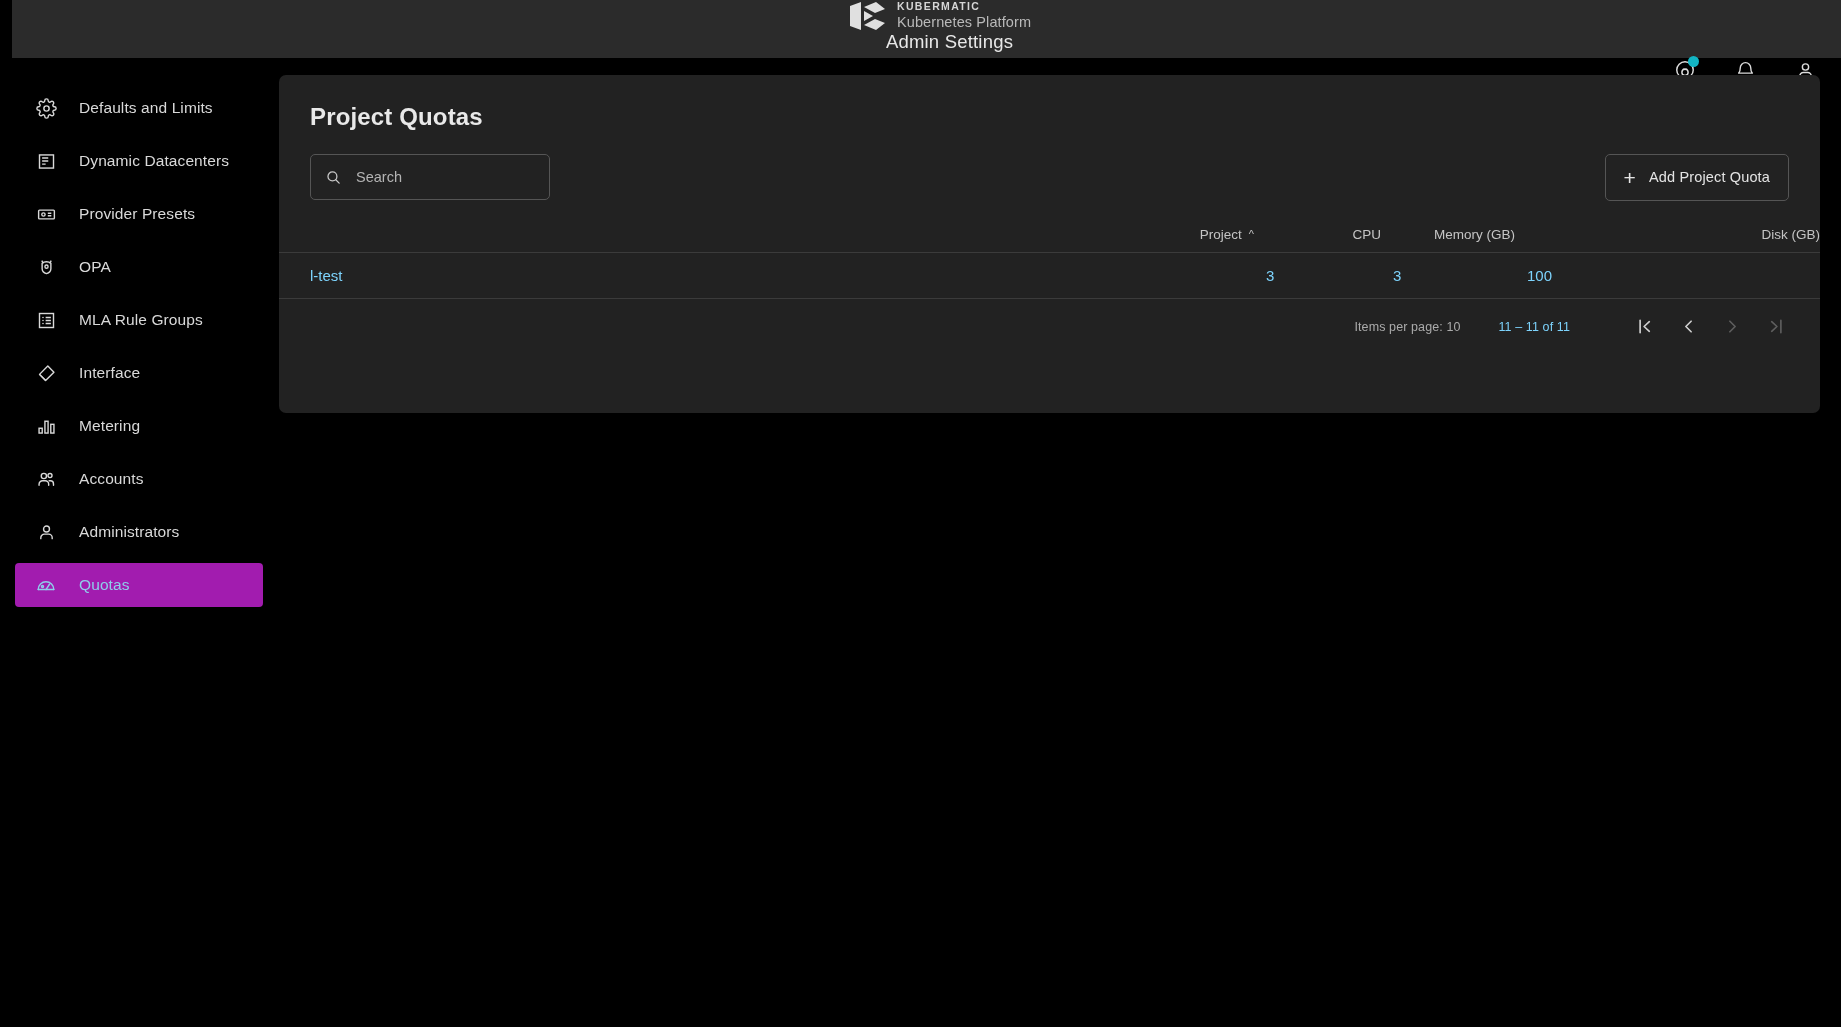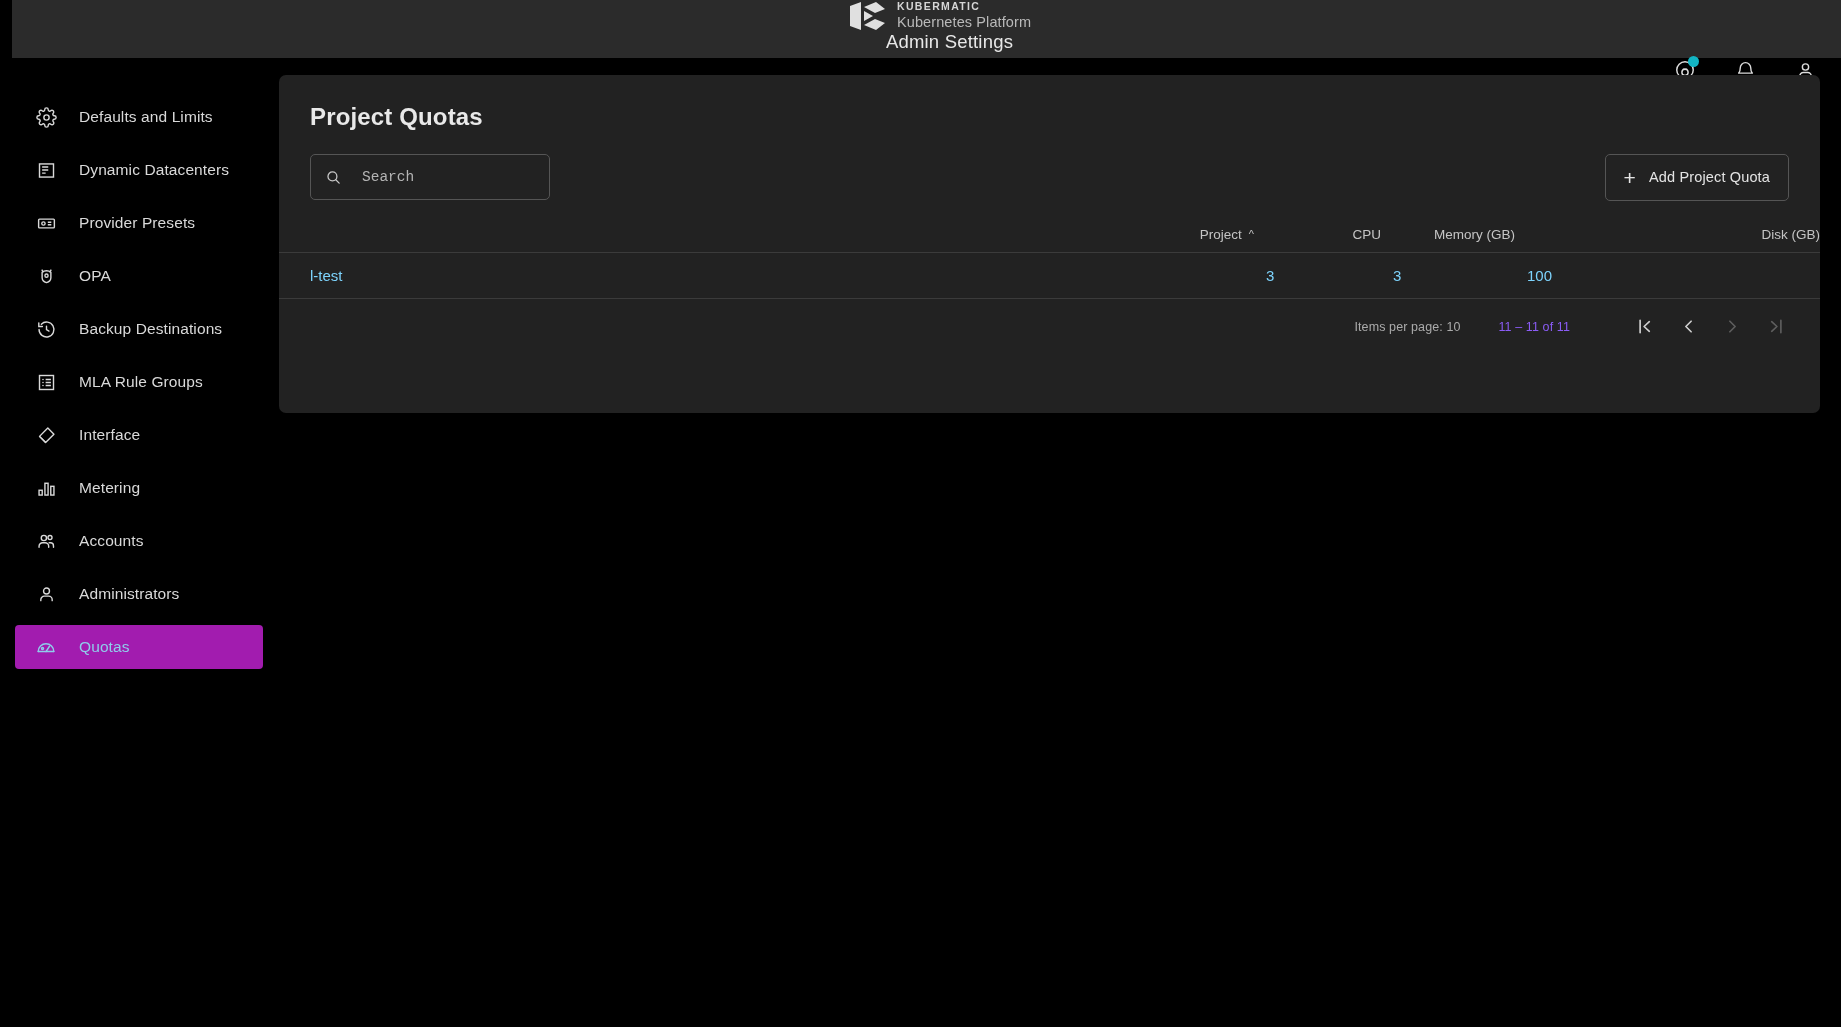--- a/index.html
+++ b/index.html
@@ -93,21 +93,21 @@
     background: #12b5c4;
   }
 
   
   .sidebar {
     position: absolute;
     top: 58px; left: 0;
     width: 279px;
     height: 969px;
     background: #000000;
-    padding-top: 28px;
+    padding-top: 19px;
   }
 
   .nav-item {
     display: flex;
     align-items: center;
     height: 44px;
     margin: 3px 16px 3px 15px;
     padding-left: 20px;
     border-radius: 4px;
     cursor: pointer;
@@ -171,22 +171,22 @@
     padding: 0 14px;
     background: transparent;
   }
   .search-box svg { flex: 0 0 auto; color: #c9c9c9; }
   .search-input {
     background: transparent;
     border: none;
     outline: none;
     color: #d6d6d6;
     font-size: 14.5px;
-    font-family: Liberation Mono, monospace;
-    margin-left: 20px;
+    font-family: Liberation Sans, sans-serif;
+    margin-left: 14px;
     width: 170px;
   }
   .search-input::placeholder { color: #b4b4b4; }
 
   .add-btn {
     margin-left: auto;
     height: 47px;
     min-width: 164px;
     border: 1px solid #555555;
     border-radius: 5px;
@@ -248,21 +248,21 @@
     gap: 0;
   }
   .pg-label {
     font-size: 12.5px;
     color: #ababab;
     margin-right: 38px;
     letter-spacing: 0.1px;
   }
   .pg-range {
     font-size: 12.5px;
-    color: #8b5cf6;
+    color: #7dd3fc;
     margin-right: 52px;
     letter-spacing: 0.1px;
     text-align: right;
   }
   .pg-btn {
     width: 44px; height: 44px;
     display: flex; align-items: center; justify-content: center;
     background: transparent;
     border: none;
     cursor: pointer;
@@ -352,30 +352,20 @@
     <span class="nav-icon">
       <svg width="21" height="21" viewBox="0 0 24 24" fill="none" stroke="currentColor" stroke-width="1.6">
         <path d="M12 5.5c-2 0-4 .8-5 1.6v6.2c0 3 2.7 4.9 5 5.7 2.3-.8 5-2.7 5-5.7V7.1c-1-.8-3-1.6-5-1.6z"></path>
         <path d="M8.4 7.2 6.6 4.2M15.6 7.2l1.8-3"></path>
         <circle cx="12" cy="11" r="1.8"></circle>
       </svg>
     </span>
     <span class="nav-label">OPA</span>
   </div>
 
-  <div class="nav-item">
-    <span class="nav-icon">
-      <svg width="21" height="21" viewBox="0 0 24 24" fill="none" stroke="currentColor" stroke-width="1.6" stroke-linecap="round">
-        <path d="M3.5 12a8.5 8.5 0 1 0 2.6-6.1"></path>
-        <path d="M3.2 4.4v4.1h4.1"></path>
-        <path d="M12 8.2V12l2.8 1.8"></path>
-      </svg>
-    </span>
-    <span class="nav-label">Backup Destinations</span>
-  </div>
 
   <div class="nav-item">
     <span class="nav-icon">
       <svg width="21" height="21" viewBox="0 0 24 24" fill="none" stroke="currentColor" stroke-width="1.6">
         <rect x="4" y="4" width="16" height="16"></rect>
         <circle cx="8" cy="8.5" r="0.9" fill="currentColor" stroke="none"></circle>
         <circle cx="8" cy="12" r="0.9" fill="currentColor" stroke="none"></circle>
         <circle cx="8" cy="15.5" r="0.9" fill="currentColor" stroke="none"></circle>
         <path d="M11 8.5h6M11 12h6M11 15.5h6"></path>
       </svg>

